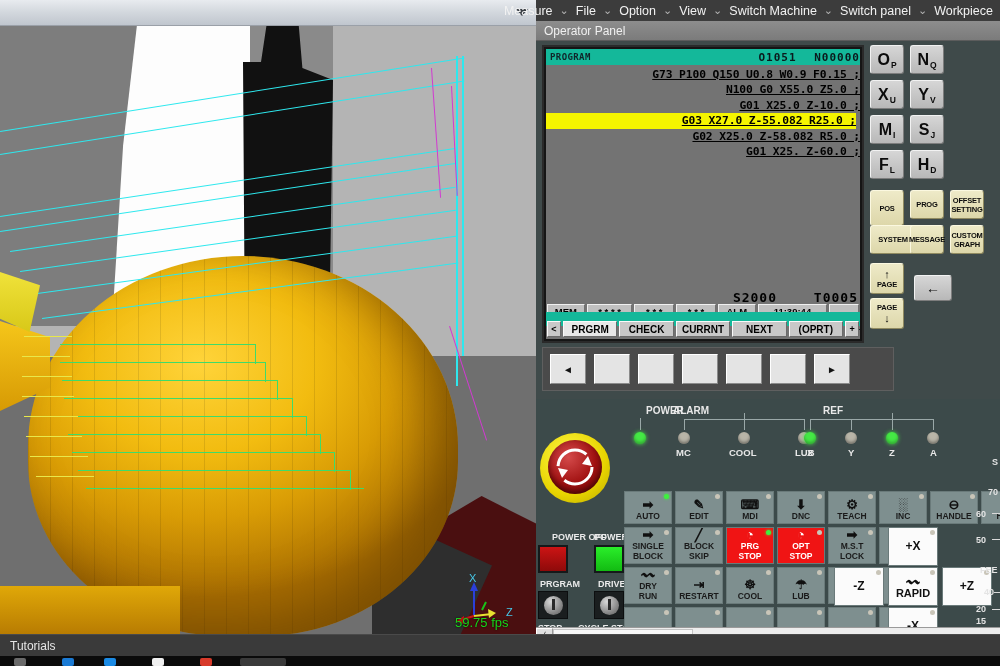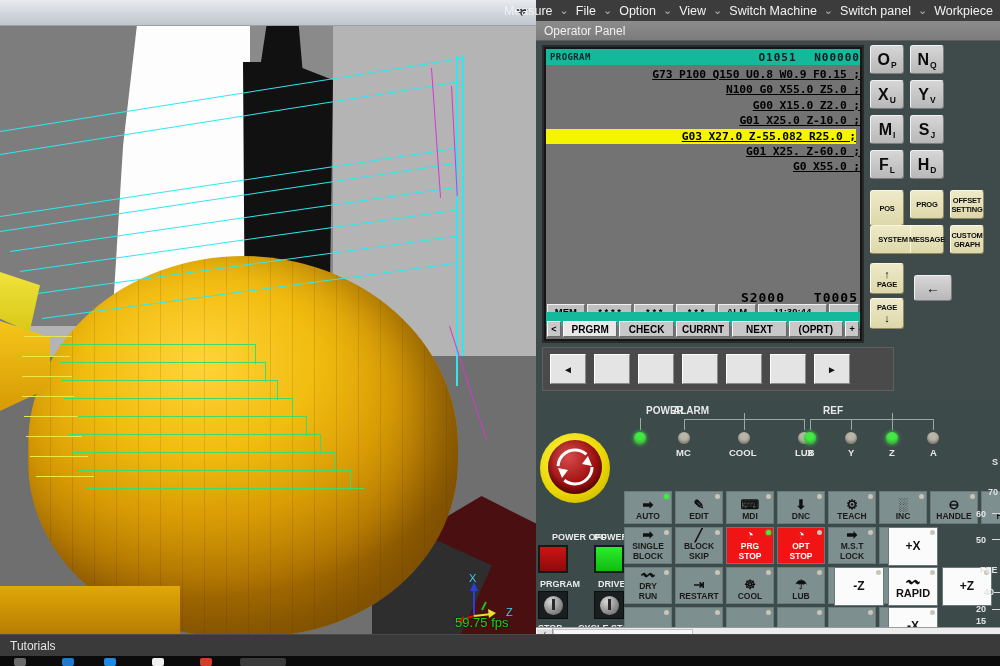--- a/index.html
+++ b/index.html
@@ -111,21 +111,21 @@
 
   #cnc-cursorbar {
     position:absolute; left:0; top:263px; width:314px; height:14px;
     background:#14b89a;
   }
   #cnc-cursorbar .pr { font-size:11px; font-weight:bold; color:#06221f; padding-left:3px; line-height:14px; }
   #cnc-st { position:absolute; left:0; top:241px; width:314px; height:22px; }
   #cnc-st .right {
     position:absolute; right:2px; top:0; font-size:13px; font-weight:bold; color:#000; letter-spacing:1px;
   }
-  #cnc-st .right span { margin-left:20px; }
+  #cnc-st .right span { margin-left:28px; }
 
   #cnc-statusrow {
     position:absolute; left:1px; top:255px; width:312px; height:15px;
     display:flex; gap:2px;
   }
   #cnc-statusrow .cell {
     background:#c0c0c0; border:1px solid; border-color:#f0f0f0 #707070 #707070 #f0f0f0;
     font-size:9.5px; color:#000; display:flex; align-items:center; justify-content:center;
     font-family:"Liberation Sans",sans-serif; font-weight:bold;
   }
@@ -369,25 +369,24 @@
         <span class="lbl">PROGRAM</span>
         <span class="num">
           <span>O1051</span>
           <span>N00000</span>
         </span>
       </div>
 
       <div id="gcode">
           <div class="gline">G73 P100 Q150 U0.8 W0.9 F0.15 ;</div>
           <div class="gline">N100 G0 X55.0 Z5.0 ;</div>
-          <div class="gline">G00 X15.0 Z2.0 ;</div>
           <div class="gline">G01 X25.0 Z-10.0 ;</div>
           <div class="gline hl">G03 X27.0 Z-55.082 R25.0 ;</div>
+          <div class="gline">G02 X25.0 Z-58.082 R5.0 ;</div>
           <div class="gline">G01 X25. Z-60.0 ;</div>
-          <div class="gline">G0 X55.0 ;</div>
         </div>
 
       <div id="cnc-st">
         <div class="right">
           <span>S2000</span>
           <span>T0005</span>
         </div>
       </div>
 
       <div id="cnc-statusrow">

